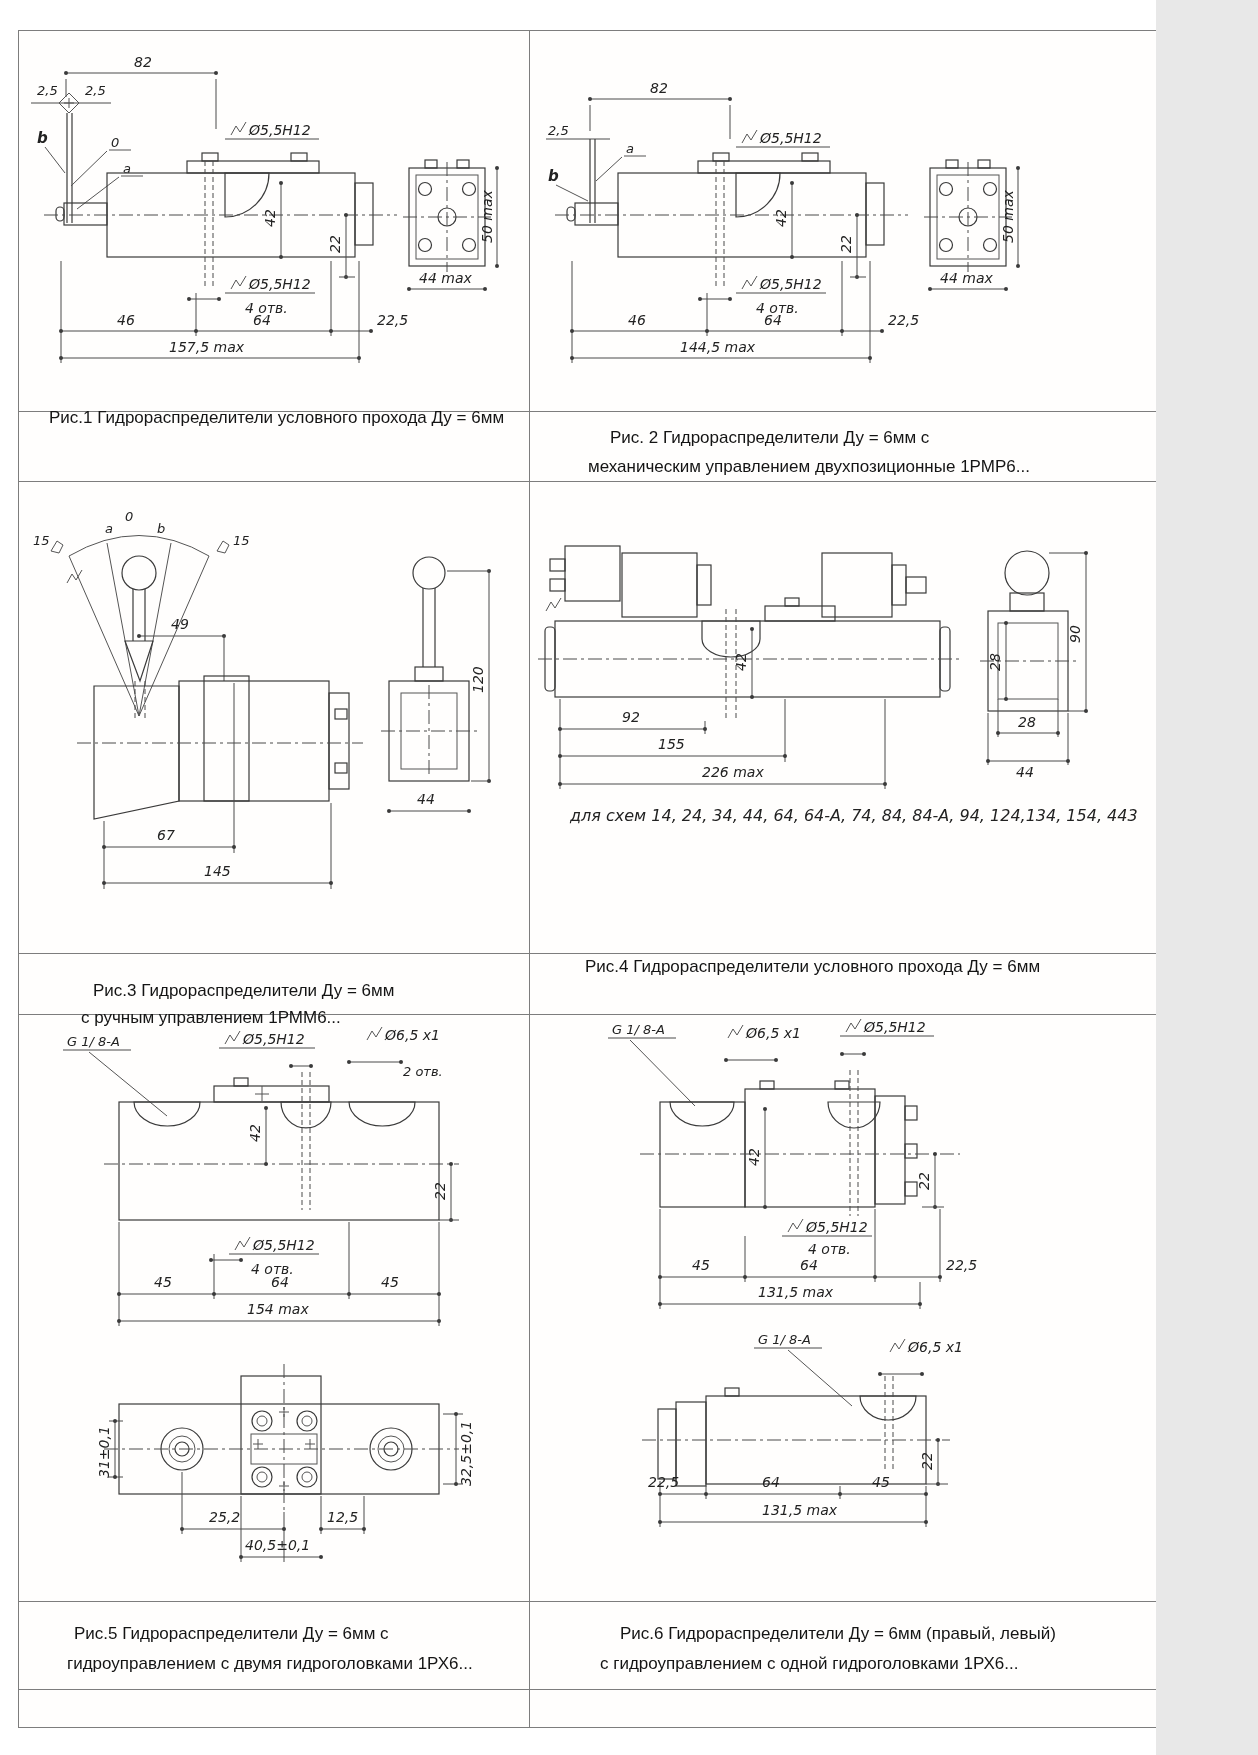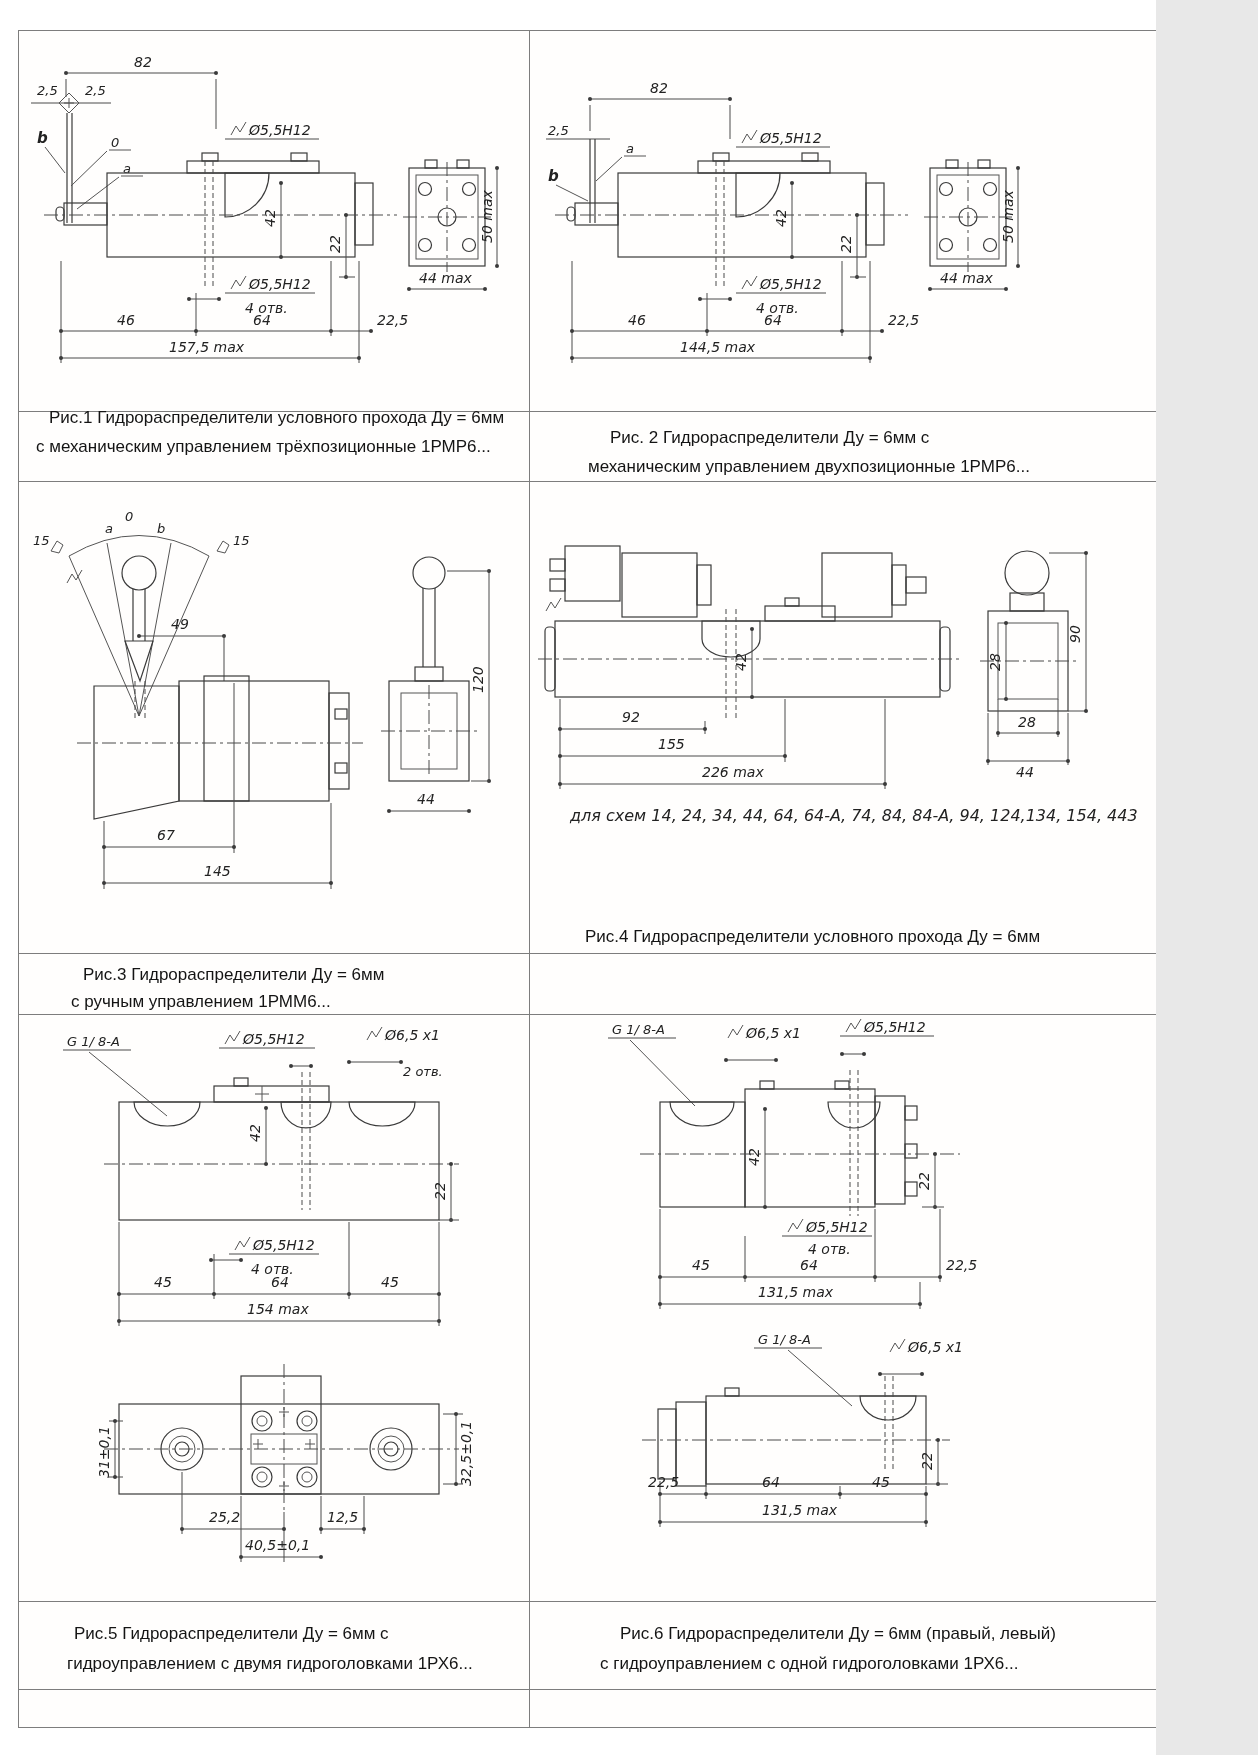--- a/index.html
+++ b/index.html
@@ -257,21 +257,20 @@
       <line class="dim" x1="488" y1="137" x2="488" y2="235"></line>
             <circle class="dot" cx="488" cy="137" r="2"></circle>
             <circle class="dot" cx="488" cy="235" r="2"></circle>
       <text x="483" y="212" transform="rotate(-90 483 212)">50 max</text>
     </g>
   </svg>
   </div>
 
   <div class="cap" style="left:0;top:360px;width:510px;height:70px;padding-top:12px">
     <div style="padding-left:30px;line-height:29px">Рис.1 Гидрораспределители условного прохода   Ду = 6мм</div>
-    <div style="padding-left:17px;line-height:29px">с  механическим управлением трёхпозиционные 1РМР6...</div>
   </div>
   <div class="cap" style="left:511px;top:380px;width:710px;height:70px;padding-top:12px">
     <div style="padding-left:80px;line-height:29px">Рис. 2 Гидрораспределители   Ду = 6мм  с</div>
     <div style="padding-left:58px;line-height:29px">механическим  управлением двухпозиционные 1РМР6...</div>
   </div>
 
   <div class="cell" style="left:0;top:450px;width:510px;height:472px">
   <svg width="510" height="472" viewBox="0 0 510 472">
     <defs>
             <pattern id="h3" width="6" height="6" patternUnits="userSpaceOnUse" patternTransform="rotate(45)">
@@ -434,25 +433,25 @@
             <line class="dim" x1="538" y1="230" x2="556" y2="230"></line>
       <line class="dim" x1="556" y1="72" x2="556" y2="230"></line>
             <circle class="dot" cx="556" cy="72" r="2"></circle>
             <circle class="dot" cx="556" cy="230" r="2"></circle>
       <text x="550" y="162" transform="rotate(-90 550 162)">90</text>
     </g>
     <text x="40" y="340" style="font-size:16px">для схем 14, 24, 34, 44, 64, 64-А, 74, 84, 84-А, 94, 124,134, 154, 443</text>
   </svg>
   </div>
 
-  <div class="cap" style="left:4px;top:922px;width:510px;height:61px;padding-top:8px">
+  <div class="cap" style="left:14px;top:922px;width:510px;height:61px;padding-top:24px">
     <div style="padding-left:60px;line-height:27px">Рис.3 Гидрораспределители   Ду = 6мм</div>
     <div style="padding-left:48px;line-height:27px">с ручным управлением 1РММ6...</div>
   </div>
-  <div class="cap" style="left:511px;top:884px;width:710px;height:61px;padding-top:8px">
+  <div class="cap" style="left:511px;top:922px;width:710px;height:61px;padding-top:0">
     <div style="padding-left:55px;line-height:27px">Рис.4 Гидрораспределители условного прохода   Ду = 6мм</div>
   </div>
 
   <div class="cell" style="left:0;top:983px;width:510px;height:587px">
   <svg width="510" height="587" viewBox="0 0 510 587">
     <defs>
             <pattern id="h5" width="6" height="6" patternUnits="userSpaceOnUse" patternTransform="rotate(45)">
       <line x1="0" y1="0" x2="0" y2="6" stroke="#4a4a4a" stroke-width="1"></line>
             </pattern>
           </defs>

